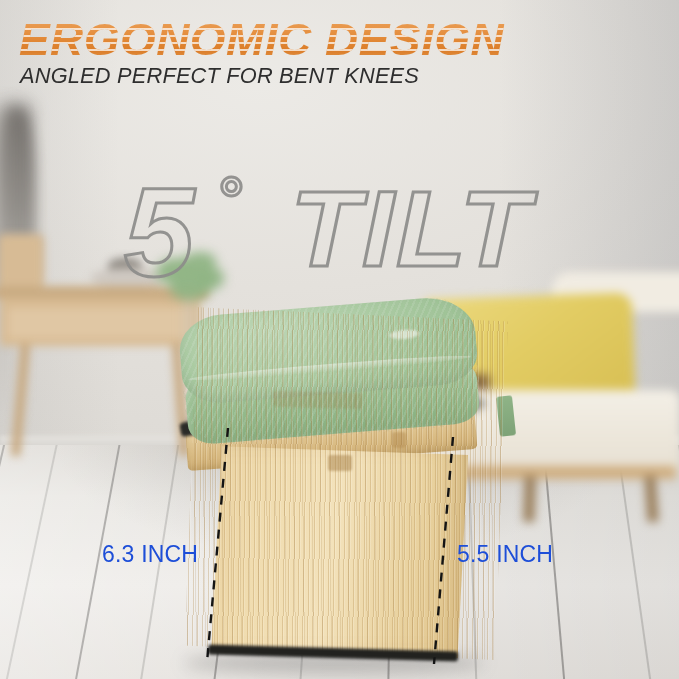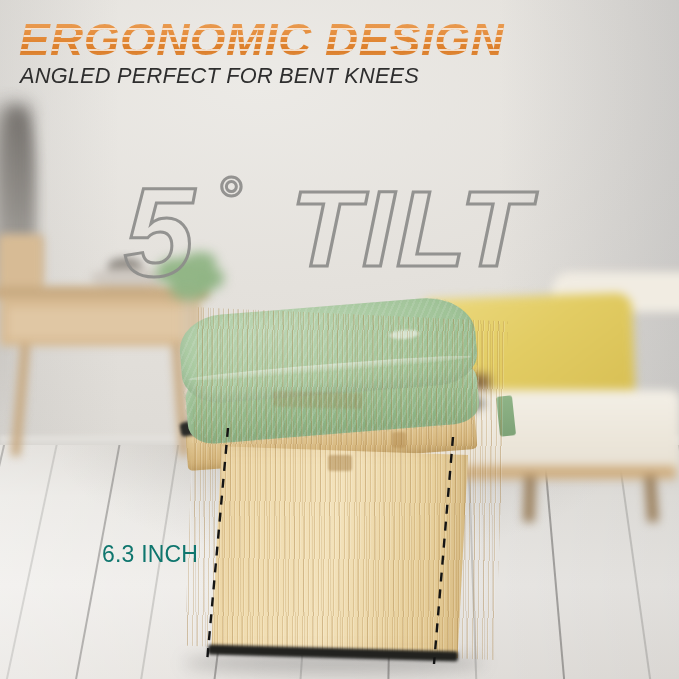--- a/index.html
+++ b/index.html
@@ -262,21 +262,21 @@
     color:transparent;
     -webkit-text-stroke:3px #8d8c8a;
     white-space:nowrap;
     opacity:.92;
   }
   .t-five{left:124px;top:160px;font-size:126px;letter-spacing:-2px;}
   .t-deg{left:216px;top:163px;font-size:62px;}
   .t-tilt{left:290px;top:166px;font-size:108px;letter-spacing:2px;transform:scaleX(1.06);transform-origin:left center;}
 
   .measure{
-    position:absolute;font-size:23px;color:#0f766e;
+    position:absolute;font-size:23px;color:#1d4ed8;
     letter-spacing:.2px;white-space:nowrap;font-weight:normal;
   }
   .m-left{left:102px;top:541px;}
   .m-right{left:457px;top:541px;}
 </style>
 </head>
 <body>
 
 <div id="stage">
 
@@ -376,14 +376,15 @@
   <div class="subhead">ANGLED PERFECT FOR BENT KNEES</div>
 
   <div class="tilt-wrap">
     <div class="outline-txt t-five">5</div>
     <div class="outline-txt t-deg">°</div>
     <div class="outline-txt t-tilt">TILT</div>
   </div>
 
   <div class="measure m-left">6.3 INCH</div>
 
+  <div class="measure m-right">5.5 INCH</div>
 
 </div>
 
 </body></html>

